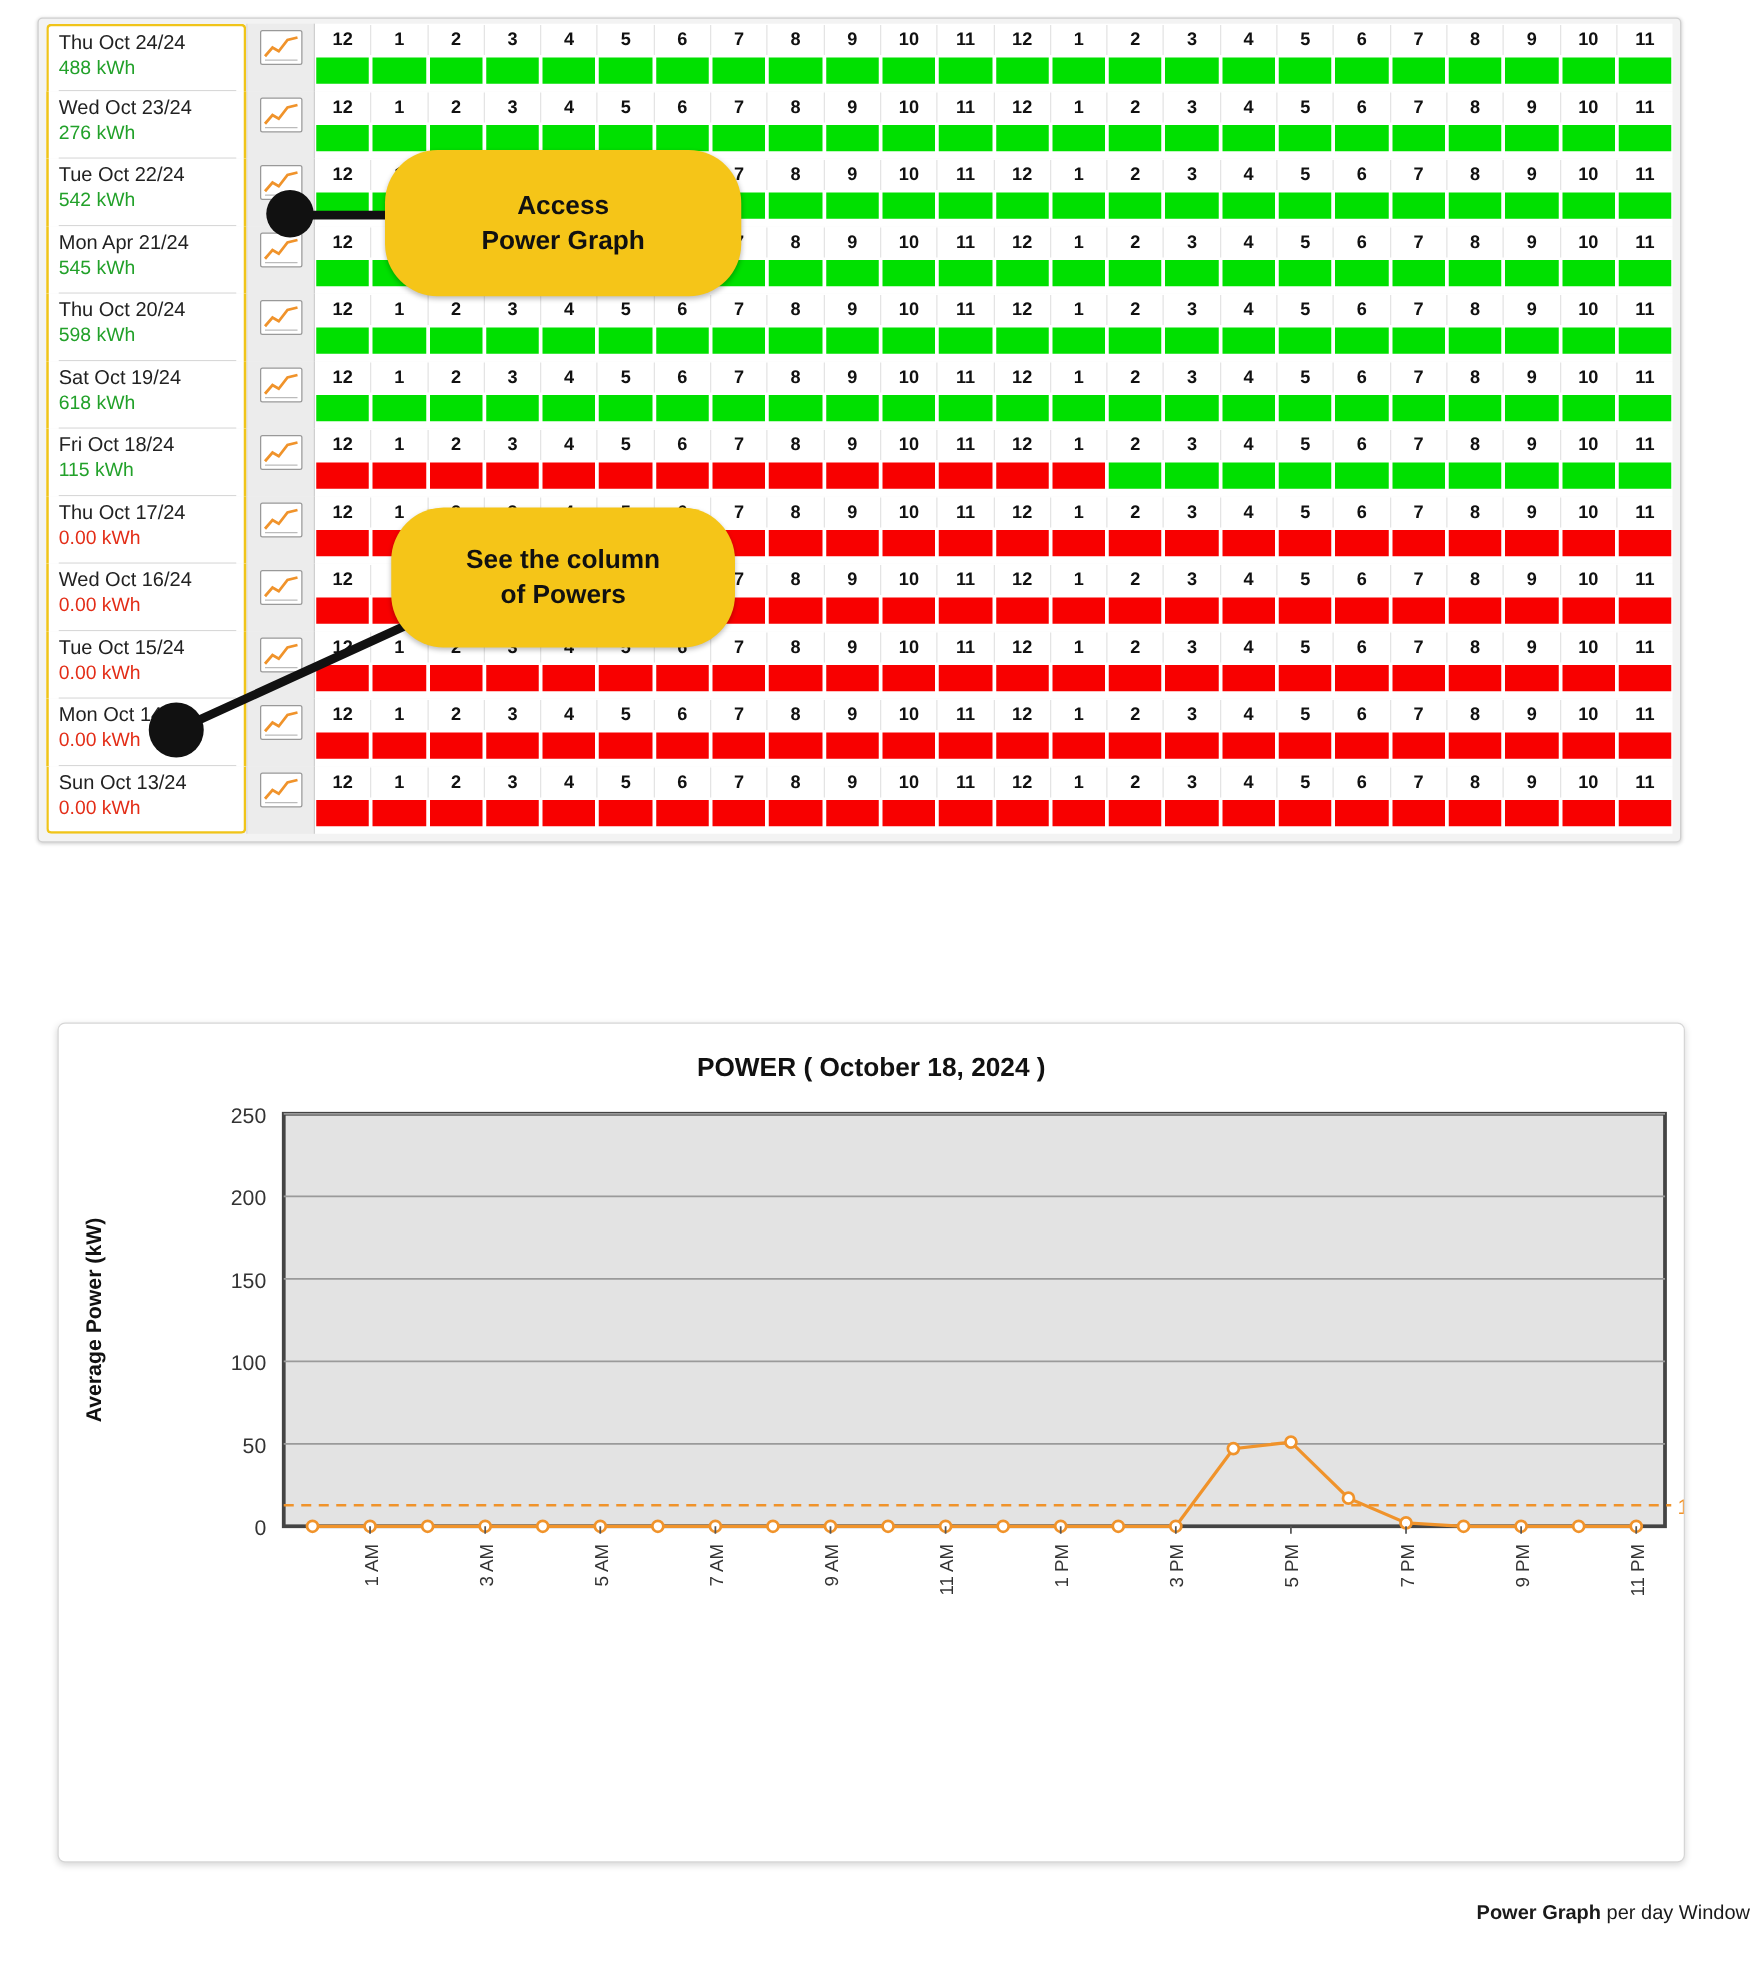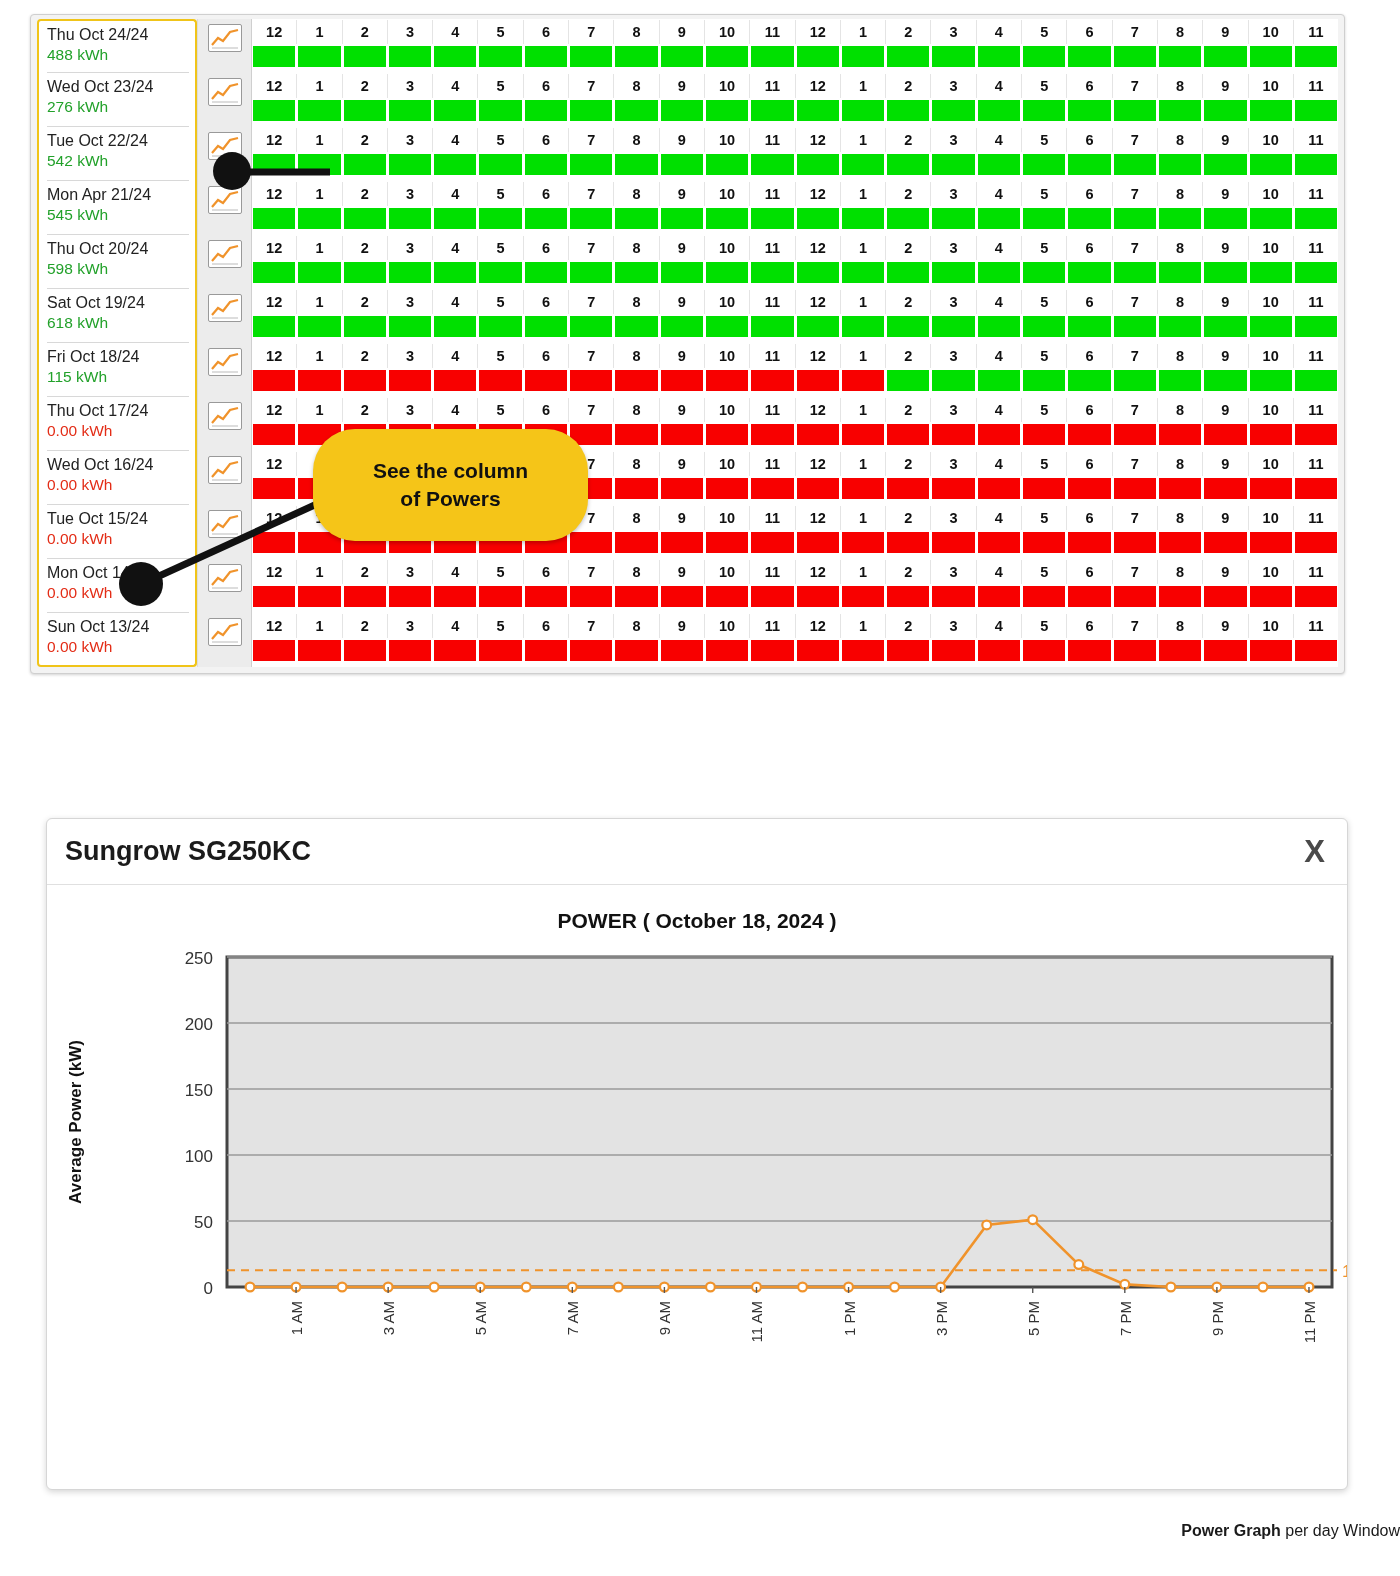--- a/index.html
+++ b/index.html
@@ -146,21 +146,21 @@
     line-height: 28px;
     text-align: center;
     display: flex;
     align-items: center;
     justify-content: center;
     padding: 10px 26px;
     box-shadow: 0 2px 4px rgba(0,0,0,0.25);
     z-index: 6;
   }
   .callout-1 { left: 308px; top: 120px; width: 285px; height: 117px; }
-  .callout-2 { left: 313px; top: 429px; width: 275px; height: 112px; }
+  .callout-2 { left: 313px; top: 406px; width: 275px; height: 112px; }
   .pointer-svg {
     position: absolute;
     left: 0; top: 0;
     width: 1400px; height: 760px;
     z-index: 5;
     pointer-events: none;
   }
 
   
   .graph-window {
@@ -1018,33 +1018,35 @@
       </div>
   </div>
 
   <svg class="pointer-svg">
     <line x1="330" y1="172" x2="235" y2="172" stroke="#111" stroke-width="7"></line>
     <circle cx="232" cy="171" r="19" fill="#111"></circle>
     <line x1="330" y1="498" x2="146" y2="582" stroke="#111" stroke-width="7"></line>
     <circle cx="141" cy="584" r="22" fill="#111"></circle>
   </svg>
 
+  <div class="callout callout-1">
+    <div>
+      <span>Access</span><br>
+      <span>Power Graph</span>
+    </div>
+  </div>
   <div class="callout callout-2">
     <div>
       <span>See the column</span><br>
       <span>of Powers</span>
     </div>
   </div>
 
 
   <div class="graph-window">
-    <div class="graph-titlebar">
-      <div class="graph-title">Sungrow SG250KC</div>
-      <div class="close-x">X</div>
-    </div>
     <div class="chart-title">POWER ( October 18, 2024 )</div>
     <div class="chart-area">
       <svg id="chart-svg" width="1300" height="420" viewBox="0 0 1300 420">
           <rect x="180" y="10" width="1105" height="330" fill="#e3e3e3" stroke="#444" stroke-width="3"></rect>
           <text x="166" y="347" text-anchor="end" font-size="17" fill="#333" font-family="&quot;Liberation Sans&quot;, sans-serif">0</text>
           <line x1="180" y1="274" x2="1285" y2="274" stroke="#9a9a9a" stroke-width="1.4"></line>
           <text x="166" y="281" text-anchor="end" font-size="17" fill="#333" font-family="&quot;Liberation Sans&quot;, sans-serif">50</text>
           <line x1="180" y1="208" x2="1285" y2="208" stroke="#9a9a9a" stroke-width="1.4"></line>
           <text x="166" y="215" text-anchor="end" font-size="17" fill="#333" font-family="&quot;Liberation Sans&quot;, sans-serif">100</text>
           <line x1="180" y1="142" x2="1285" y2="142" stroke="#9a9a9a" stroke-width="1.4"></line>

